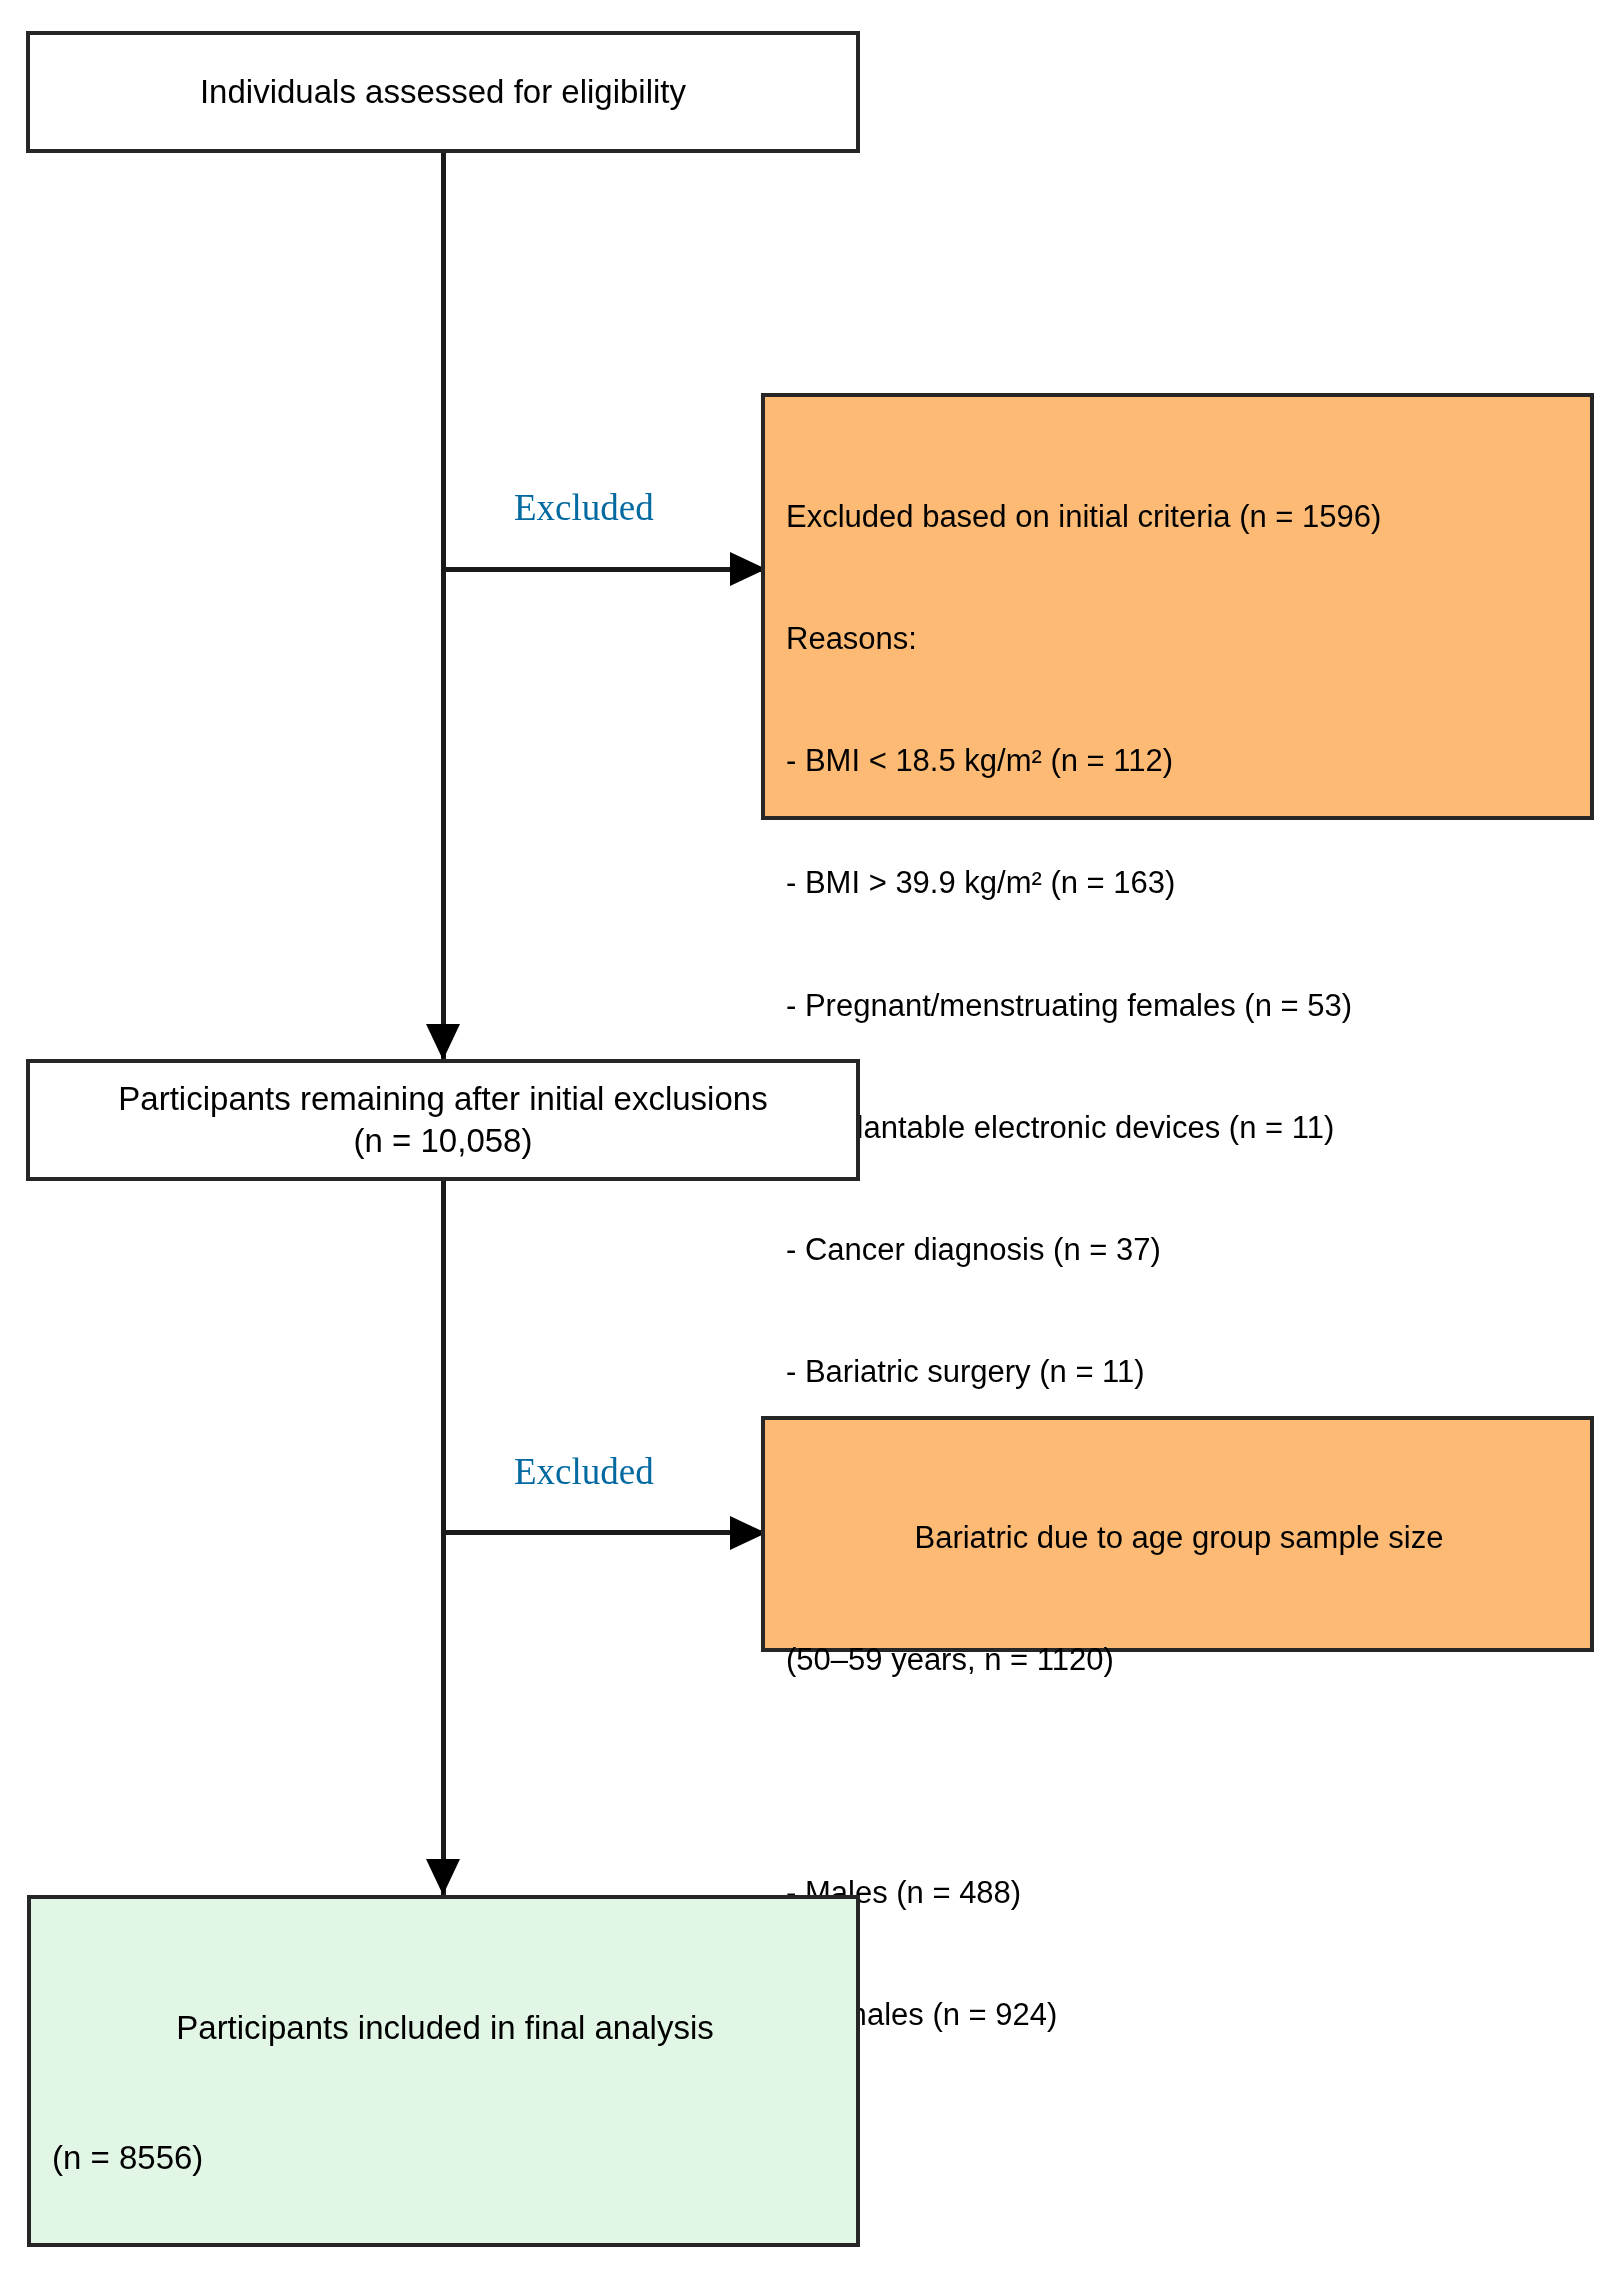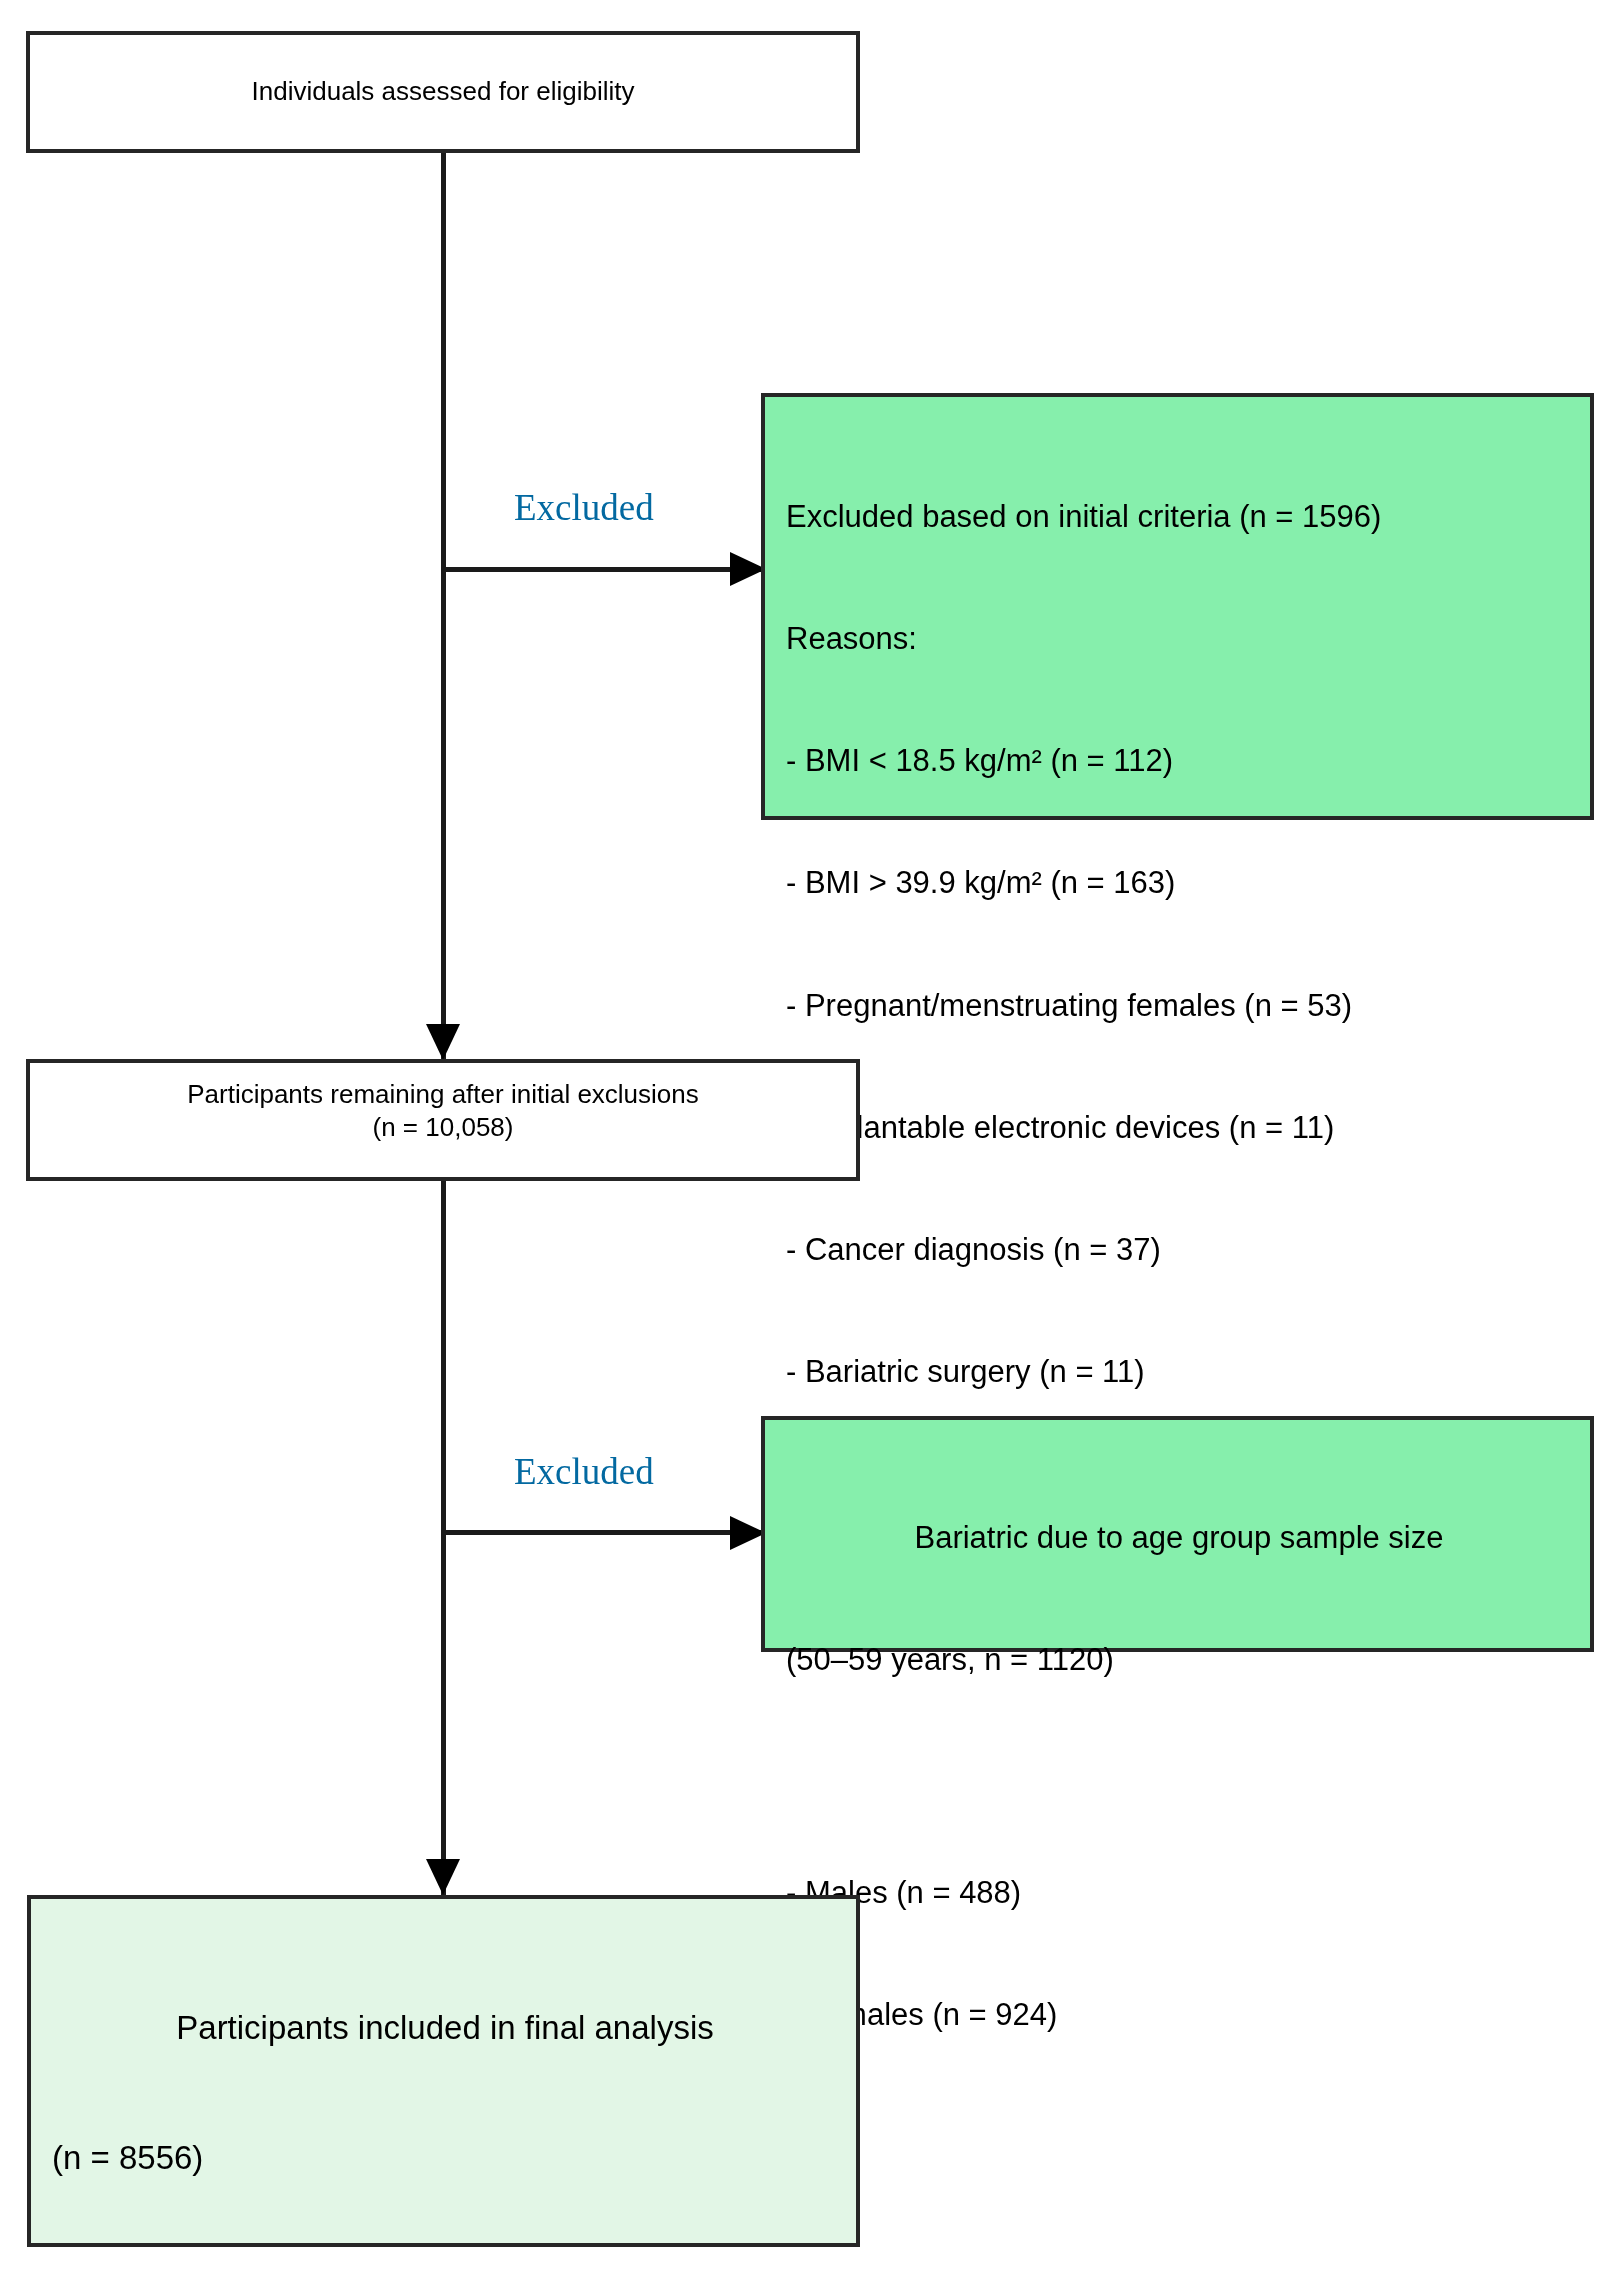--- a/index.html
+++ b/index.html
@@ -16,27 +16,27 @@
     overflow: hidden;
   }
 
   
   .fbox {
     position: absolute;
     box-sizing: border-box;
     border: 4.1px solid #262626;
     background: #ffffff;
     color: #000000;
-    font-size: 26px;
+    font-size: 33px;
     line-height: 1.30;
     white-space: pre-wrap;
   }
   .fbox.center   { text-align: center; }
   .fbox.padded   { padding: 14.6px 18px; }
-  .fbox.orange   { background: #86efac; }
+  .fbox.orange   { background: #fdba74; }
   .fbox.green    { background: #e2f6e6; }
 
   .box-line { display: block; }
   .box-line.ctr { text-align: center; }
   .box-line.blank { height: 0.95em; }
 
   
   .vline {
     position: absolute;
     width: 4.9px;

